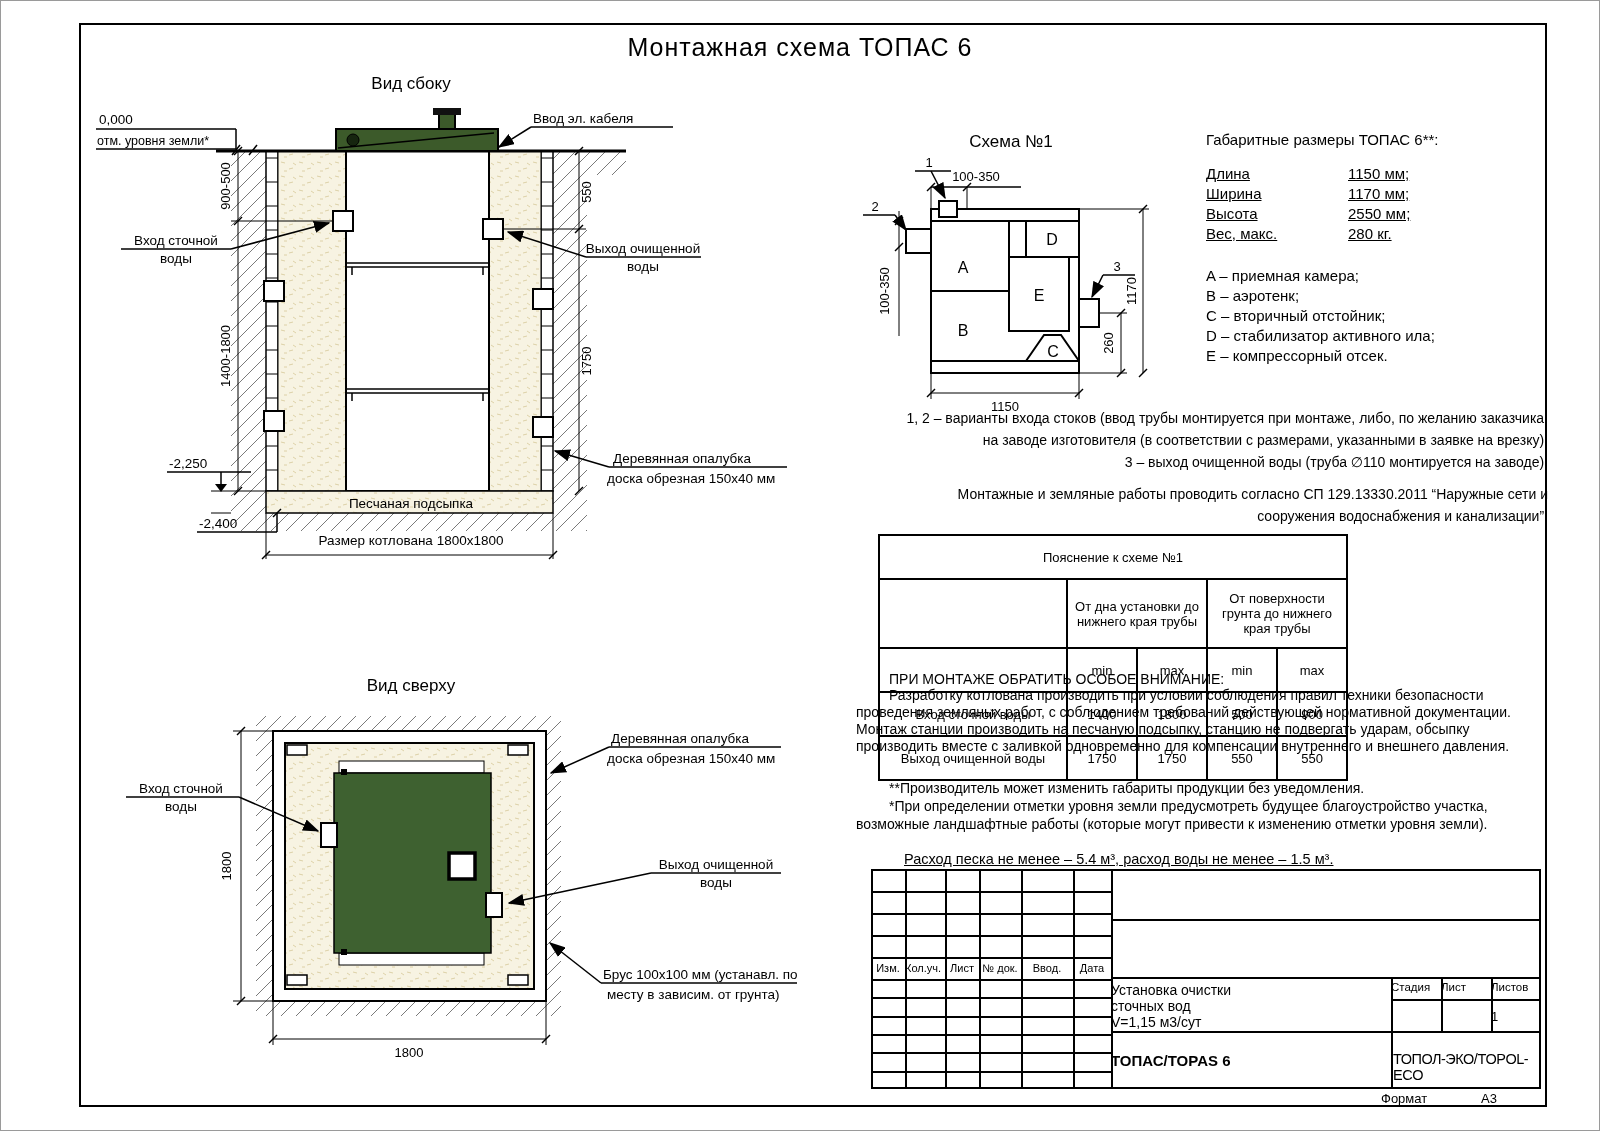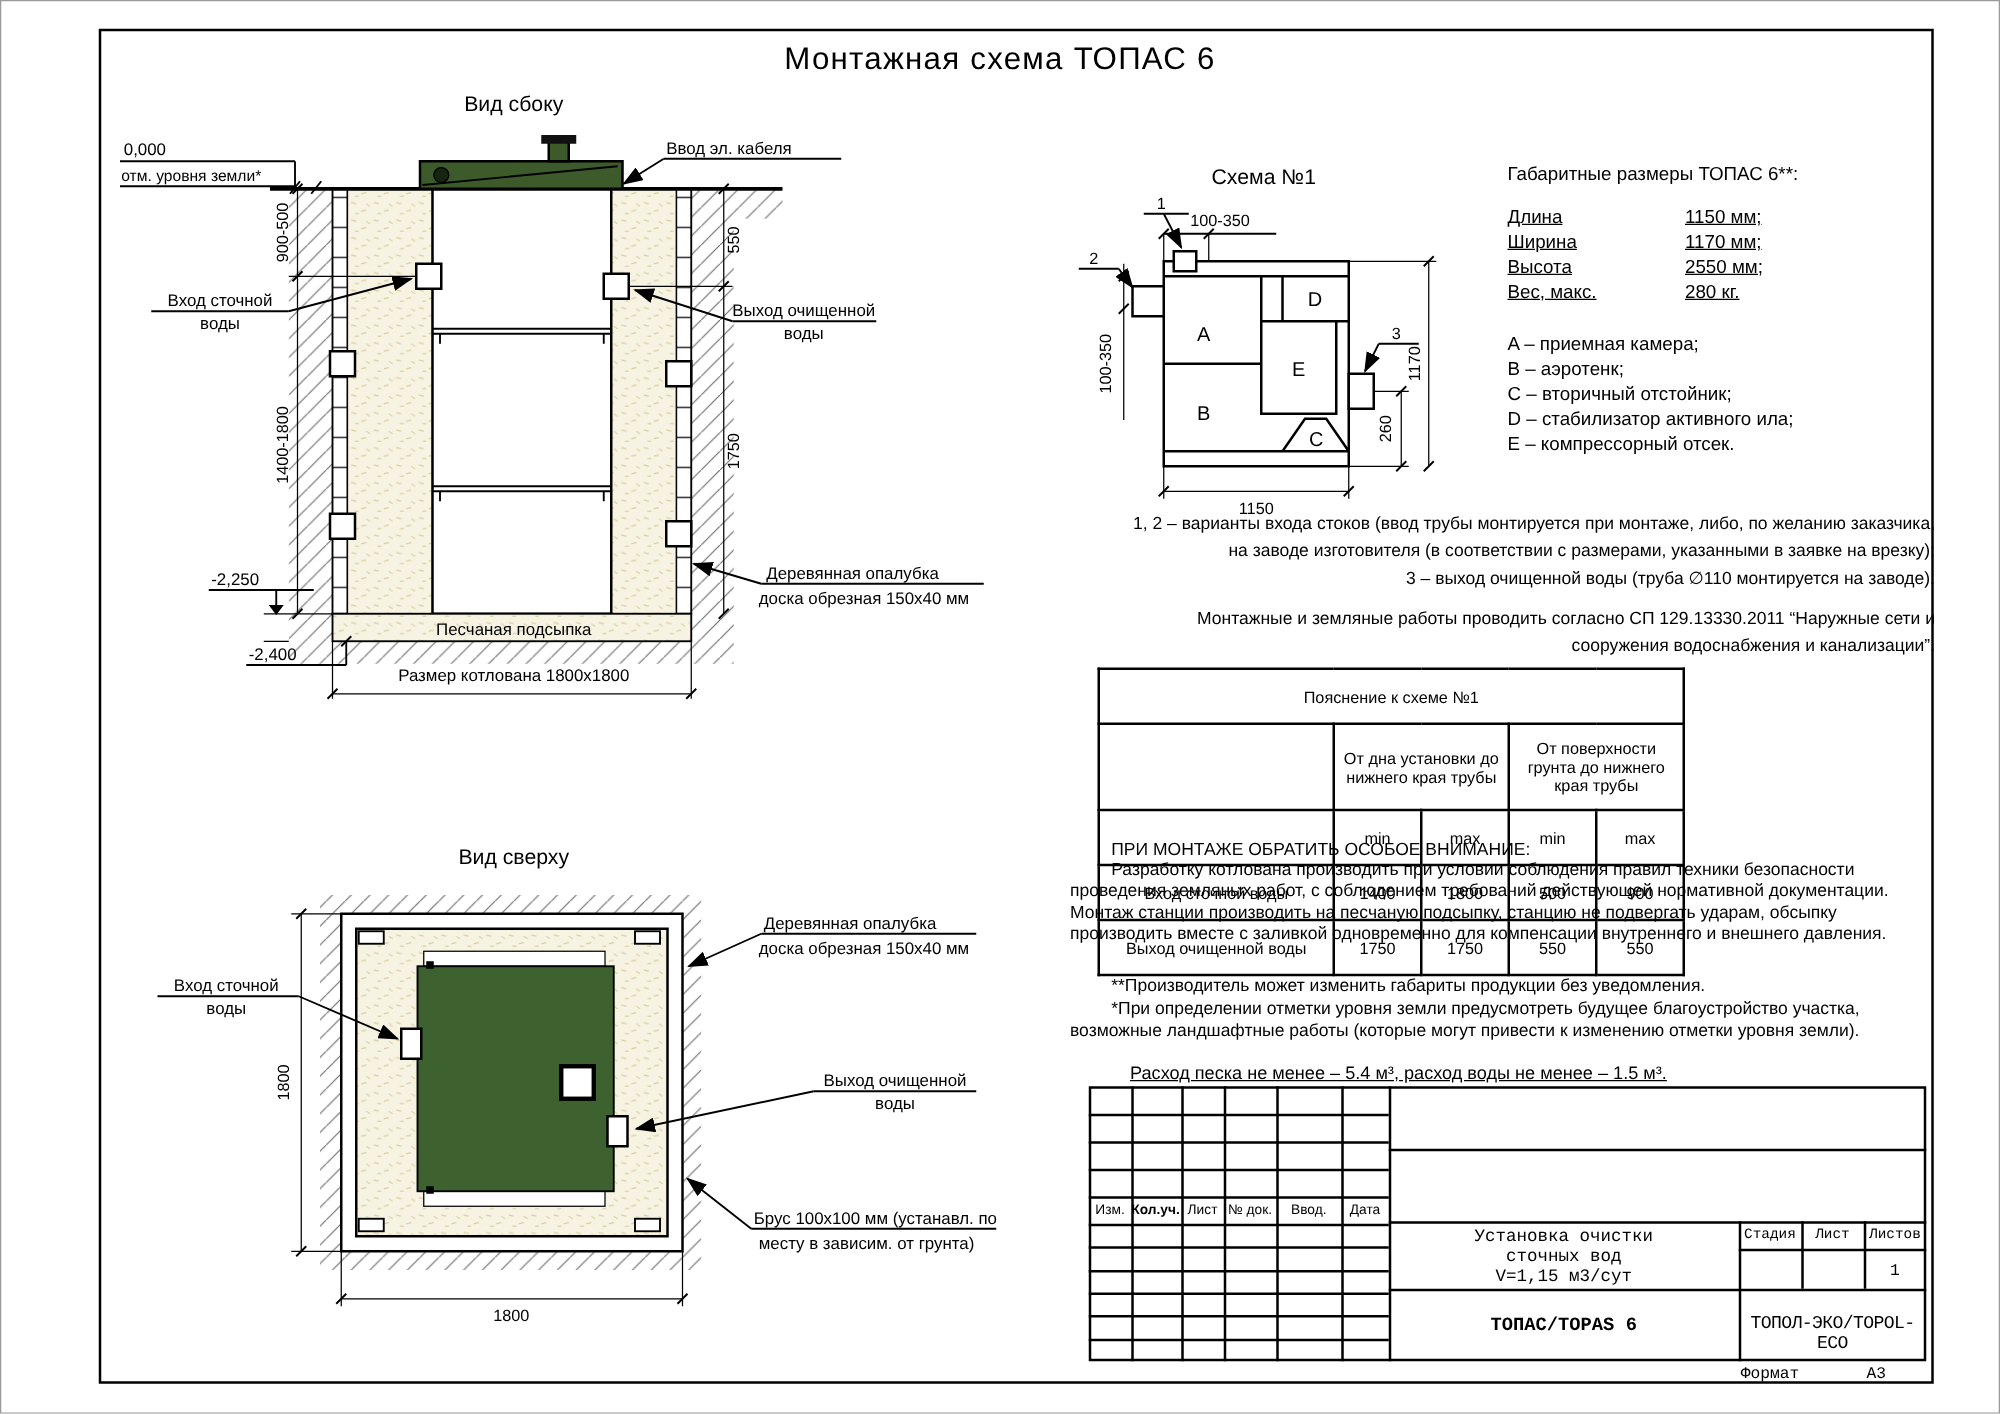--- a/index.html
+++ b/index.html
@@ -27,21 +27,21 @@
   .foot{font-size:14px;line-height:18px;text-indent:33px;margin:0;}
   .consump{font-size:14.5px;text-decoration:underline;}
   
   table.expl{border-collapse:collapse;table-layout:fixed;}
   table.expl td,table.expl th{border:2px solid #000;font-size:13px;font-weight:normal;
       text-align:center;padding:11px 2px;overflow:hidden;}
   
   .vline{position:absolute;background:#000;width:2px;}
   .hline{position:absolute;background:#000;height:2px;}
   .cell-label{position:absolute;font-size:11px;text-align:center;}
-  .stamp-text{position:absolute;text-align:center;font-family:Liberation Mono, monospace;}
+  .stamp-text{position:absolute;}
 </style>
 </head>
 <body>
 
 <div class="page">
   <div class="frame"></div>
   <div class="main-title">Монтажная схема ТОПАС 6</div>
 
   <svg class="abs" style="left:80px;top:60px;" width="740" height="530" viewBox="0 0 740 530">
     <defs>
@@ -476,21 +476,21 @@
 
   <div class="hline" style="left:1110px;top:918px;width:430px;"></div>
   <div class="hline" style="left:1110px;top:976px;width:430px;"></div>
   <div class="hline" style="left:1110px;top:1030px;width:430px;"></div>
   <div class="vline" style="left:1390px;top:976px;height:112px;"></div>
   <div class="vline" style="left:1440px;top:976px;height:54px;"></div>
   <div class="vline" style="left:1490px;top:976px;height:54px;"></div>
   <div class="hline" style="left:1390px;top:998px;width:150px;"></div>
 
   <div class="cell-label" style="left:870px;top:961px;width:34px;">Изм.</div>
-  <div class="cell-label" style="left:904px;top:961px;width:20px;font-weight:bold;">Кол.уч.</div>
+  <div class="cell-label" style="left:904px;top:961px;width:20px;">Кол.уч.</div>
   <div class="cell-label" style="left:944px;top:961px;width:34px;">Лист</div>
   <div class="cell-label" style="left:978px;top:961px;width:42px;">№ док.</div>
   <div class="cell-label" style="left:1020px;top:961px;width:52px;">Ввод.</div>
   <div class="cell-label" style="left:1072px;top:961px;width:38px;">Дата</div>
 
   <div class="stamp-text" style="left:1110px;top:981px;width:280px;font-size:14px;line-height:16px;">
     <div>Установка очистки</div>
     <div>сточных вод</div>
     <div>V=1,15 м3/сут</div>
   </div>

